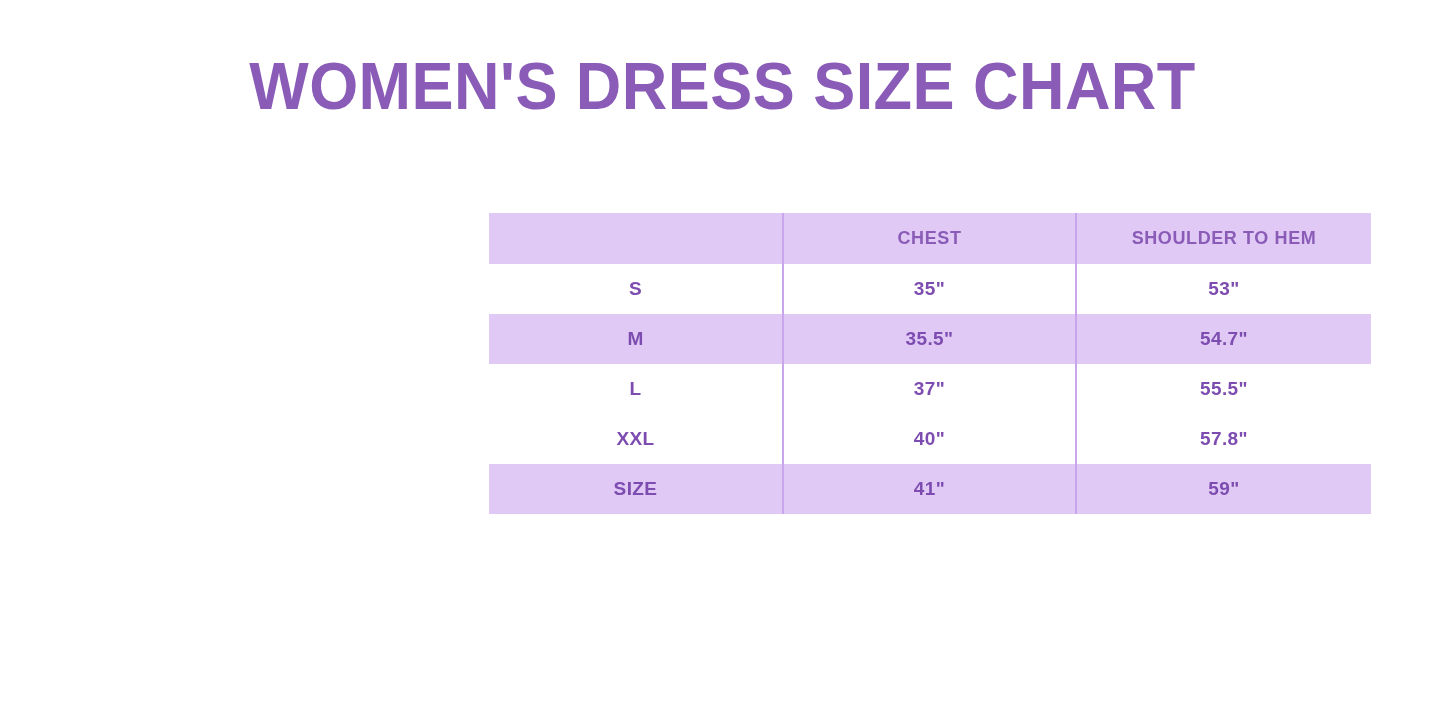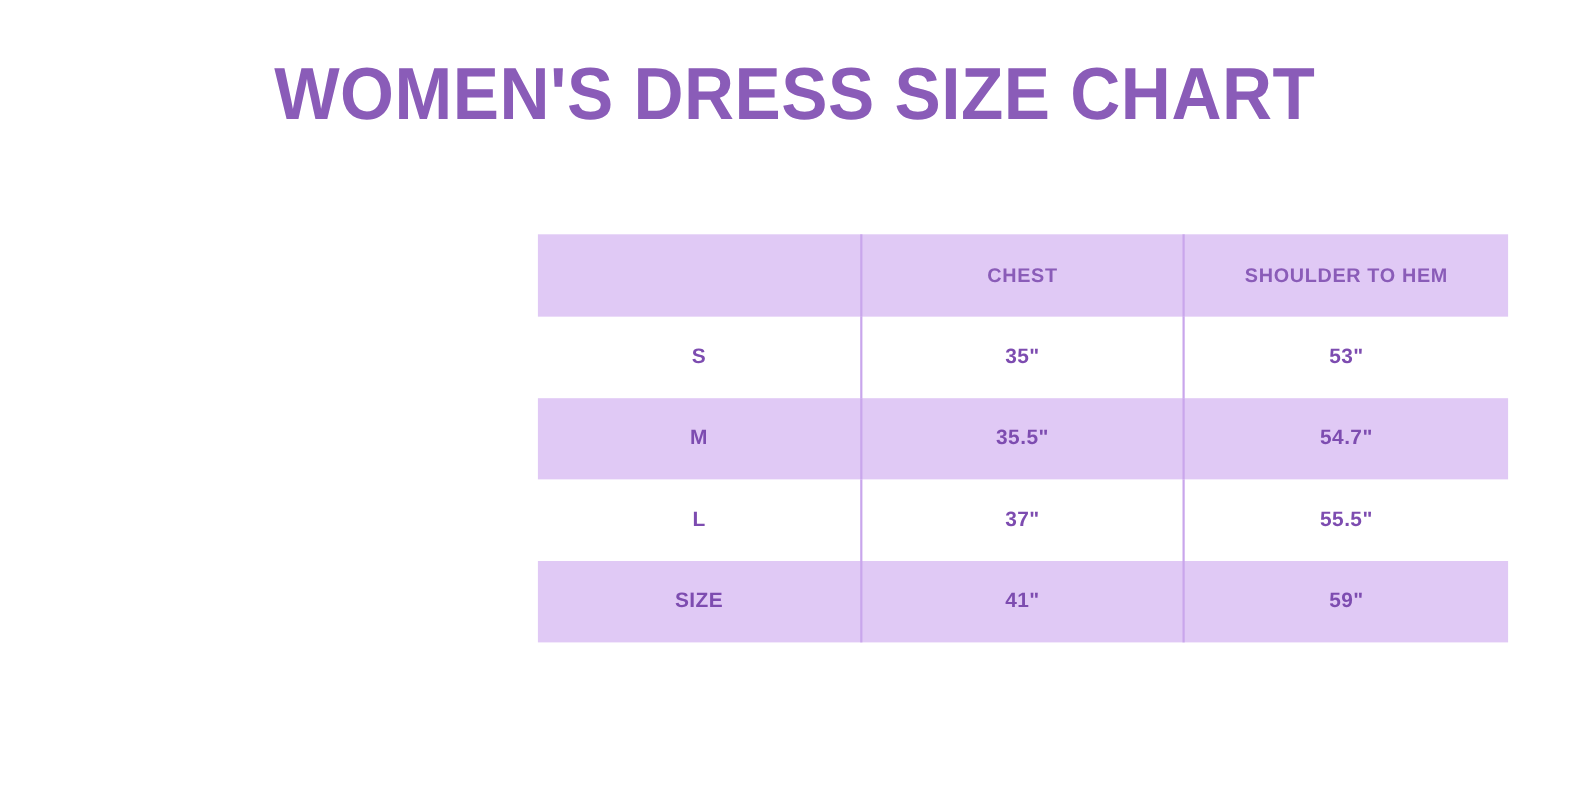--- a/index.html
+++ b/index.html
@@ -47,21 +47,21 @@
     border-collapse: collapse;
     table-layout: fixed;
   }
 
   .size-table col.col-size { width: 294px; }
   .size-table col.col-chest { width: 293px; }
   .size-table col.col-hem { width: 295px; }
 
   .size-table th,
   .size-table td {
-    padding: 12px;
+    padding: 0;
     height: 50px;
     text-align: center;
     vertical-align: middle;
     font-family: "Liberation Sans", sans-serif;
     font-weight: bold;
     font-size: 19px;
     letter-spacing: 0.4px;
     color: #7d4cb0;
     white-space: nowrap;
   }
@@ -123,20 +123,25 @@
         <td class="cell-hem">54.7"</td>
       </tr>
 
       <tr class="row-plain">
         <td class="cell-size">L</td>
         <td class="cell-chest">37"</td>
         <td class="cell-hem">55.5"</td>
       </tr>
 
 
+      <tr class="row-plain">
+        <td class="cell-size">XXL</td>
+        <td class="cell-chest">40"</td>
+        <td class="cell-hem">57.8"</td>
+      </tr>
 
       <tr class="row-shaded">
         <td class="cell-size">SIZE</td>
         <td class="cell-chest">41"</td>
         <td class="cell-hem">59"</td>
       </tr>
 
     </tbody>
   </table>
 

